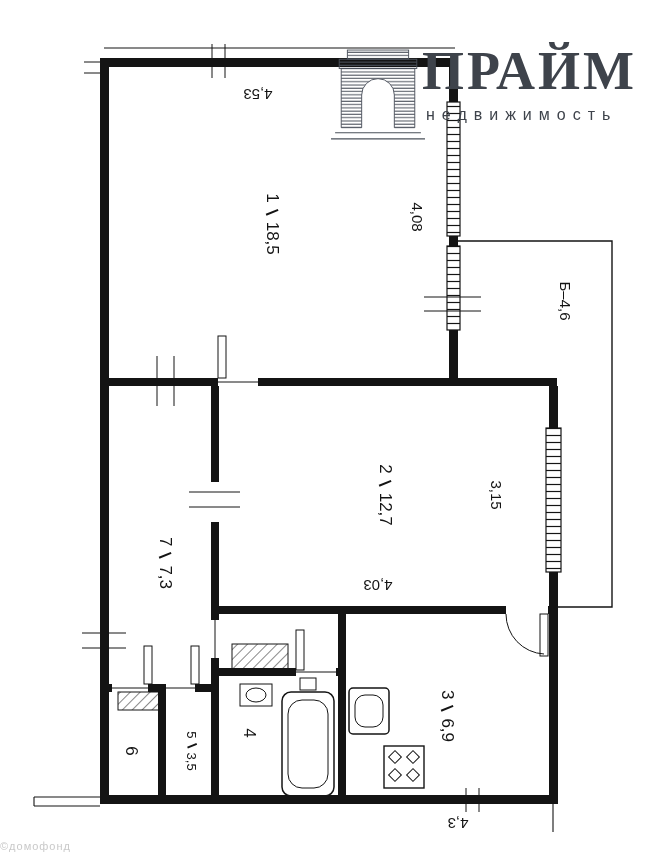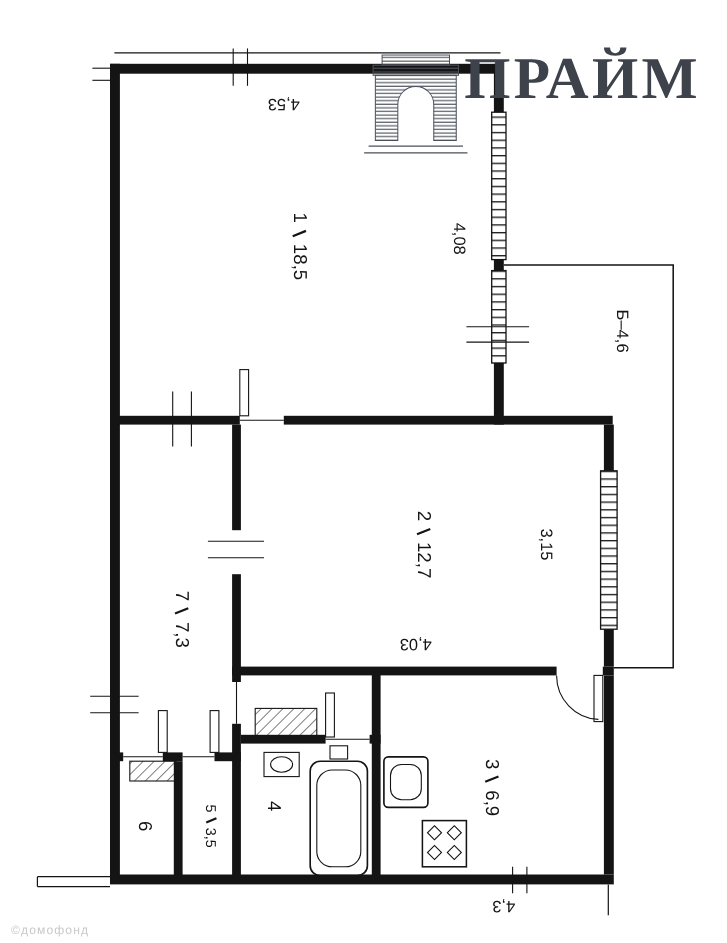--- a/index.html
+++ b/index.html
@@ -23,21 +23,21 @@
   #logo{position:absolute;left:322px;top:0;width:339px;height:102px;margin-top:44px;}
   #logo .brand{position:absolute;left:100px;top:-4px;
        font-family:"Liberation Serif",serif;font-weight:700;font-size:54px;
        letter-spacing:3px;color:#3e434b;}
   #logo .tagline{position:absolute;left:104px;top:62px;
        font-family:"Liberation Sans",sans-serif;font-size:16px;
        letter-spacing:7px;color:#3e434b;}
   #arch{position:absolute;left:6px;top:4px;}
 
   
-  #watermark{position:absolute;left:10px;top:840px;font-size:11px;color:#c9c9c9;
+  #watermark{position:absolute;left:0;top:840px;font-size:11px;color:#c9c9c9;
        letter-spacing:1px;}
 </style>
 </head>
 <body>
 
 <div id="stage">
 
   <svg id="plan-svg" width="661" height="857" viewBox="0 0 661 857">
     <defs>
       <pattern id="win" width="20" height="7" patternUnits="userSpaceOnUse">
@@ -217,17 +217,18 @@
           <line x1="0" y1="1" x2="20" y2="1" stroke="#4a505a" stroke-width="1"></line>
         </pattern>
       </defs>
       <rect x="18" y="2" width="60" height="9" fill="url(#stripe)" stroke="#4a505a" stroke-width="0.9"></rect>
       <rect x="10" y="11" width="76" height="9" fill="url(#stripe)" stroke="#4a505a" stroke-width="0.9"></rect>
       <path d="M12,20 H84 V78 H64 V46 A16,16 0 0 0 32,46 V78 H12 Z" fill="url(#stripe)" stroke="#4a505a" stroke-width="0.9"></path>
       <line x1="6" y1="83" x2="90" y2="83" stroke="#4a505a" stroke-width="1.1"></line>
       <line x1="2" y1="89" x2="94" y2="89" stroke="#4a505a" stroke-width="1.1"></line>
     </svg>
     <div class="brand">ПРАЙМ</div>
+    <div class="tagline">недвижимость</div>
   </div>
 
   <div id="watermark">©домофонд</div>
 
 </div>
 
 </body></html>

